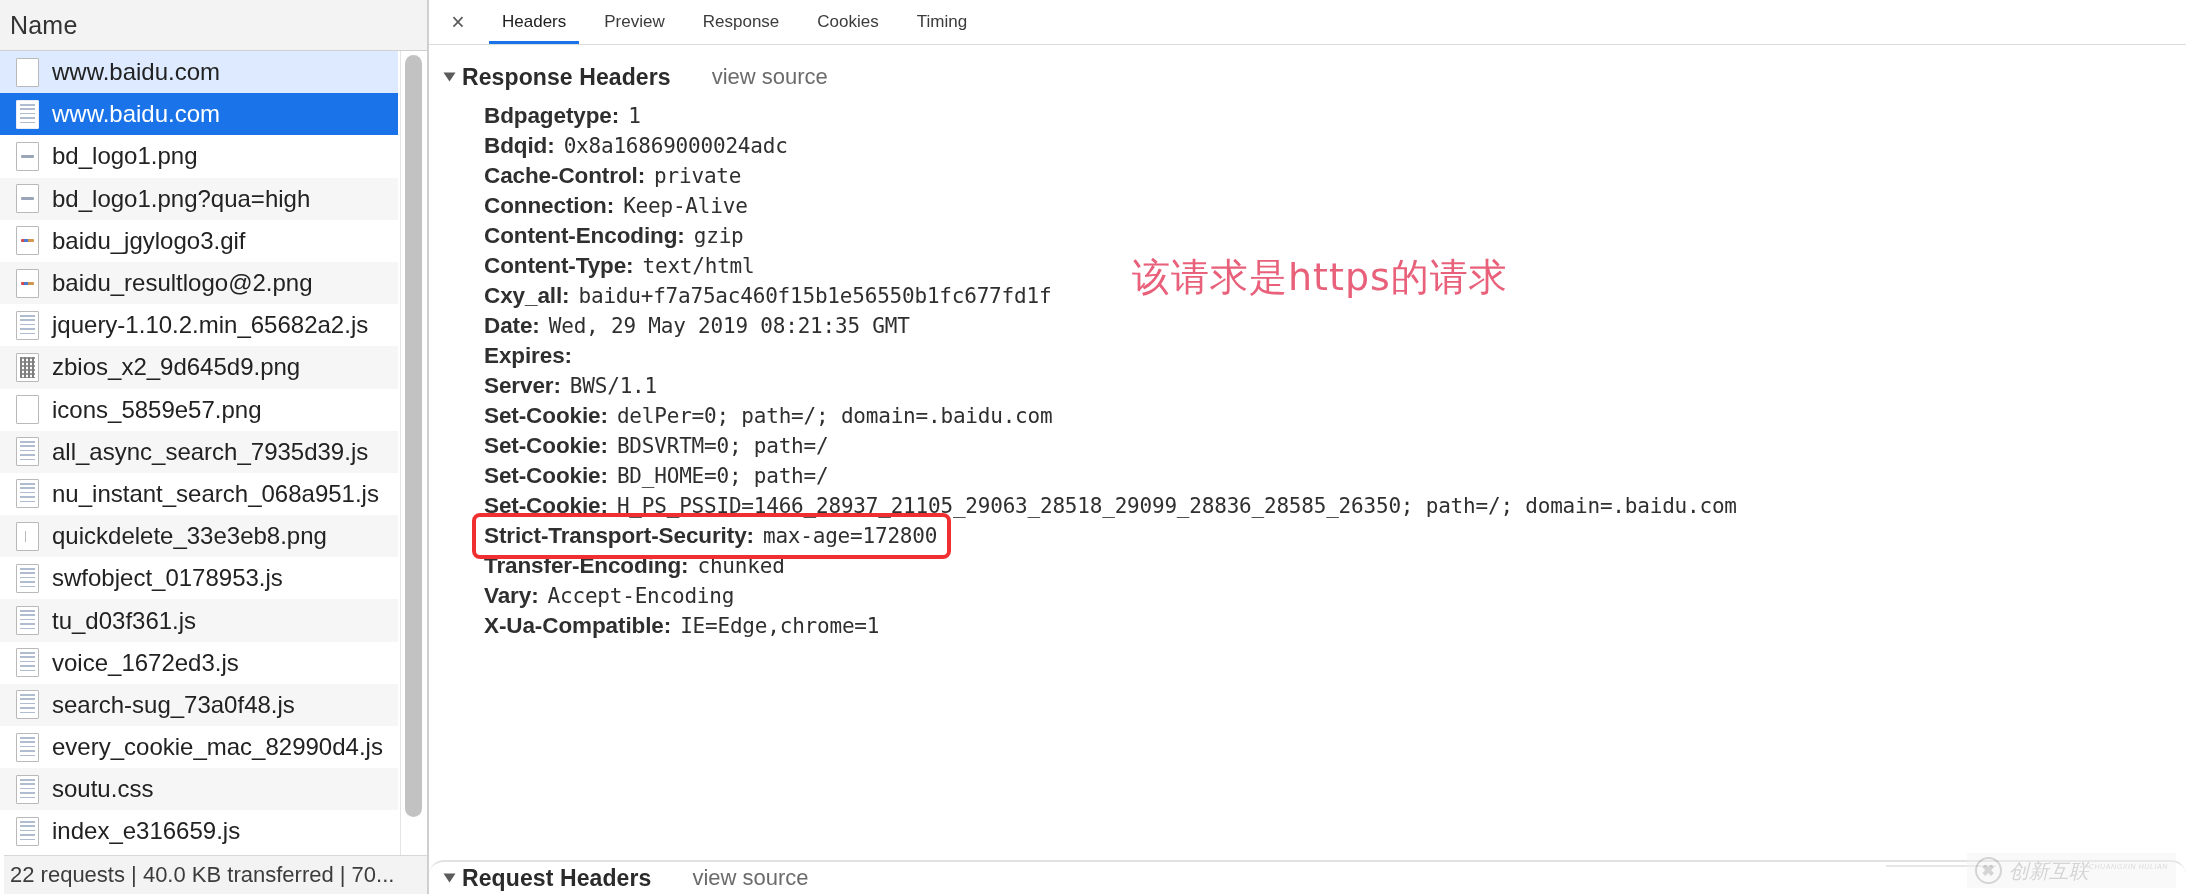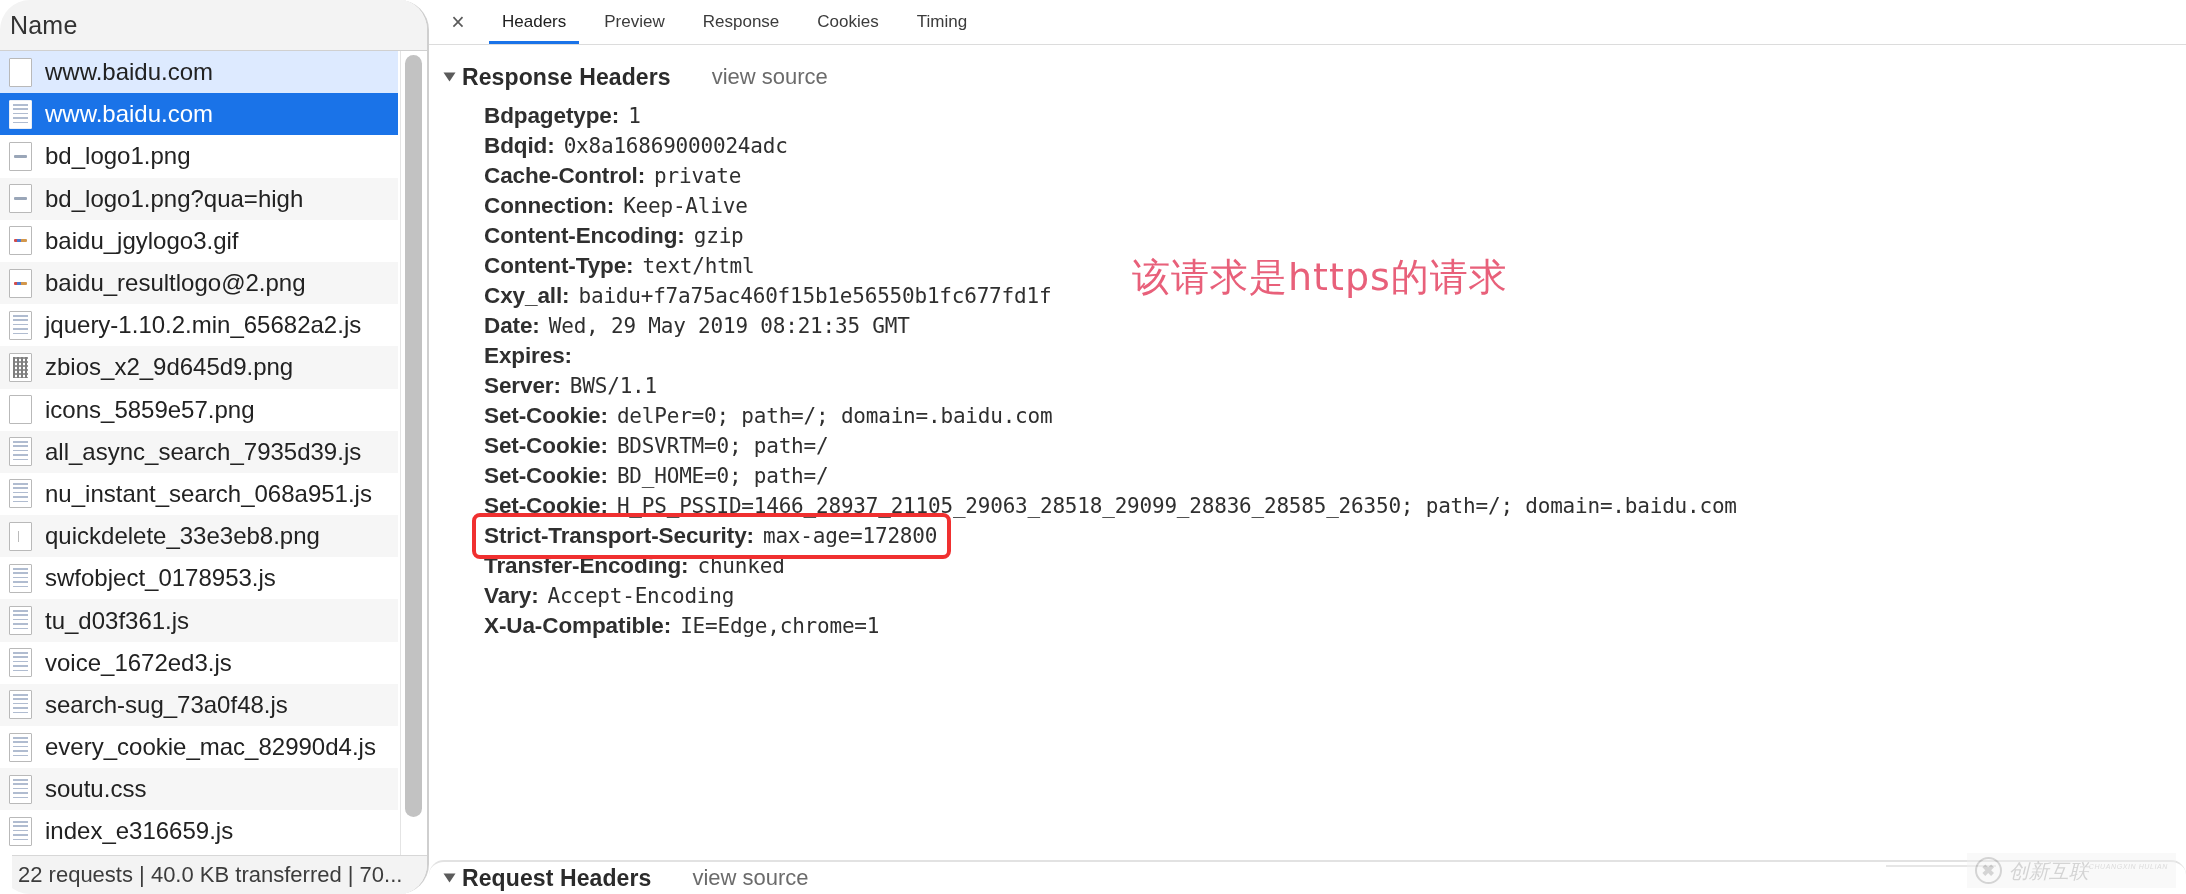--- a/index.html
+++ b/index.html
@@ -25,21 +25,20 @@
   
   .left-panel {
     position: relative;
     width: 429px;
     height: 894px;
     flex: 0 0 429px;
     background: #ffffff;
     border-right: 2px solid #cfcfcf;
     box-sizing: border-box;
     overflow: hidden;
-    border-radius: 30px;
   }
   .name-header {
     height: 51px;
     box-sizing: border-box;
     background: #f3f3f3;
     border-bottom: 1px solid #d0d0d0;
     display: flex;
     align-items: center;
     padding-left: 10px;
     font-size: 25px;
@@ -51,21 +50,21 @@
     top: 51px;
     left: 0;
     width: 398px;
     bottom: 39px;
     overflow: hidden;
   }
   .file-row {
     height: 42.2px;
     display: flex;
     align-items: center;
-    padding-left: 9px;
+    padding-left: 16px;
     box-sizing: border-box;
     font-size: 24px;
     color: #222222;
     white-space: nowrap;
   }
   .file-row.odd { background: #ffffff; }
   .file-row.even { background: #f6f6f6; }
   .file-row.hovered { background: #ddeaff; }
   .file-row.selected { background: #1a73e8; color: #ffffff; }
   .file-row.selected .file-name { color: #ffffff; }
@@ -131,21 +130,21 @@
     position: absolute;
     top: 4px;
     left: 4px;
     width: 17px;
     height: 762px;
     background: #c2c2c2;
     border-radius: 9px;
   }
   .status-bar {
     position: absolute;
-    left: 12px;
+    left: 4px;
     bottom: 0;
     width: 429px;
     height: 39px;
     box-sizing: border-box;
     background: #f3f3f3;
     border-top: 1px solid #d7d7d7;
     display: flex;
     align-items: center;
     padding-left: 6px;
     font-size: 22px;

